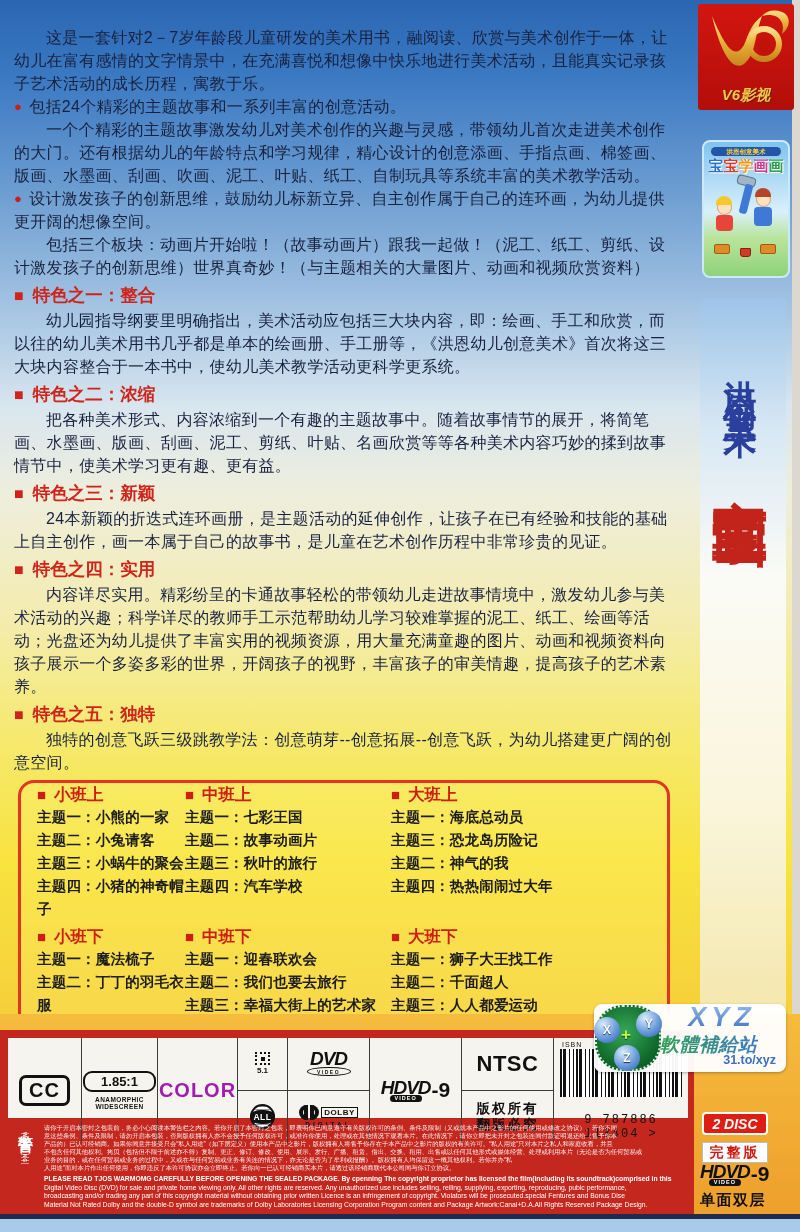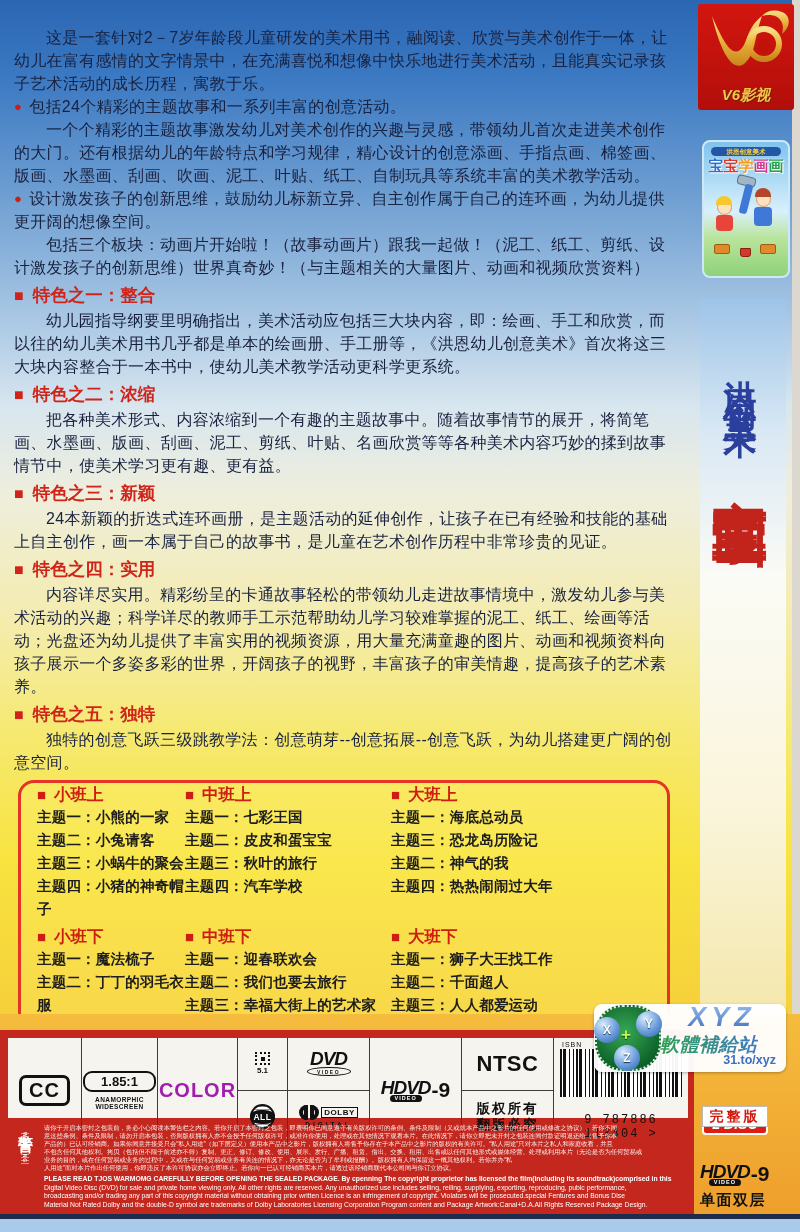--- a/index.html
+++ b/index.html
@@ -98,21 +98,21 @@
   .warn-en{margin-top:3px;writing-mode:vertical-rl;font-size:5px;font-weight:700;letter-spacing:1px;
     background:repeating-linear-gradient(0deg,rgba(255,255,255,.5) 0 1px,transparent 1px 3px);padding:1px;}
   .warn-text{flex:1;padding:3px 2px 0 4px;overflow:hidden;}
   .cn-line{font-size:6.3px;line-height:8px;white-space:nowrap;overflow:hidden;opacity:.92;}
   .en-line{font-size:6.8px;line-height:8.6px;white-space:nowrap;overflow:hidden;}
   .en-line.b{font-weight:bold;}
   .en-gap{height:3px;}
   
   .disc-badge{position:absolute;left:702px;top:1112px;width:66px;height:23px;background:#dc1f12;border:2px solid #fff;
     border-radius:4px;color:#fff;font-weight:900;font-style:italic;font-size:14px;display:flex;align-items:center;justify-content:center;}
-  .edition-badge{position:absolute;left:702px;top:1106px;width:66px;height:21px;background:#fff;border:1px solid #bbb;
+  .edition-badge{position:absolute;left:702px;top:1142px;width:66px;height:21px;background:#fff;border:1px solid #bbb;
     color:#d01a10;font-weight:900;font-size:14px;letter-spacing:3px;display:flex;align-items:center;justify-content:center;}
   .hdvd9-badge{position:absolute;left:700px;top:1164px;display:flex;align-items:flex-start;gap:1px;}
   .layer-text{position:absolute;left:700px;top:1191px;font-size:15px;font-weight:900;color:#111;letter-spacing:1.5px;}
   .bottom-strip{position:absolute;left:0;top:1214px;width:800px;height:18px;
     background:linear-gradient(180deg,#1d2c4c 0 5px,#a9cbe9 5px);}
   
   .wm{position:absolute;left:594px;top:1004px;width:192px;height:68px;z-index:50;}
   .wm-box{position:absolute;inset:0;background:rgba(255,255,255,.96);border-radius:8px;box-shadow:0 1px 3px rgba(0,0,0,.3);}
   .wm-logo{position:absolute;left:1px;top:1px;width:66px;height:66px;border-radius:42%;
     background:radial-gradient(circle at 45% 40%,#36a856,#0d6128 75%);border:2px dotted #d8efe0;}
@@ -155,21 +155,21 @@
         <div class="theme-group">
           <div class="g-head"><span class="sq">■</span><span>小班上</span></div>
           <div class="g-item">主题一：小熊的一家</div>
           <div class="g-item">主题二：小兔请客</div>
           <div class="g-item">主题三：小蜗牛的聚会</div>
           <div class="g-item">主题四：小猪的神奇帽子</div>
         </div>
         <div class="theme-group">
           <div class="g-head"><span class="sq">■</span><span>中班上</span></div>
           <div class="g-item">主题一：七彩王国</div>
-          <div class="g-item">主题二：皮皮和蛋宝宝</div>
+          <div class="g-item">主题二：故事动画片</div>
           <div class="g-item">主题三：秋叶的旅行</div>
           <div class="g-item">主题四：汽车学校</div>
         </div>
         <div class="theme-group">
           <div class="g-head"><span class="sq">■</span><span>大班上</span></div>
           <div class="g-item">主题一：海底总动员</div>
           <div class="g-item">主题三：恐龙岛历险记</div>
           <div class="g-item">主题二：神气的我</div>
           <div class="g-item">主题四：热热闹闹过大年</div>
         </div>

